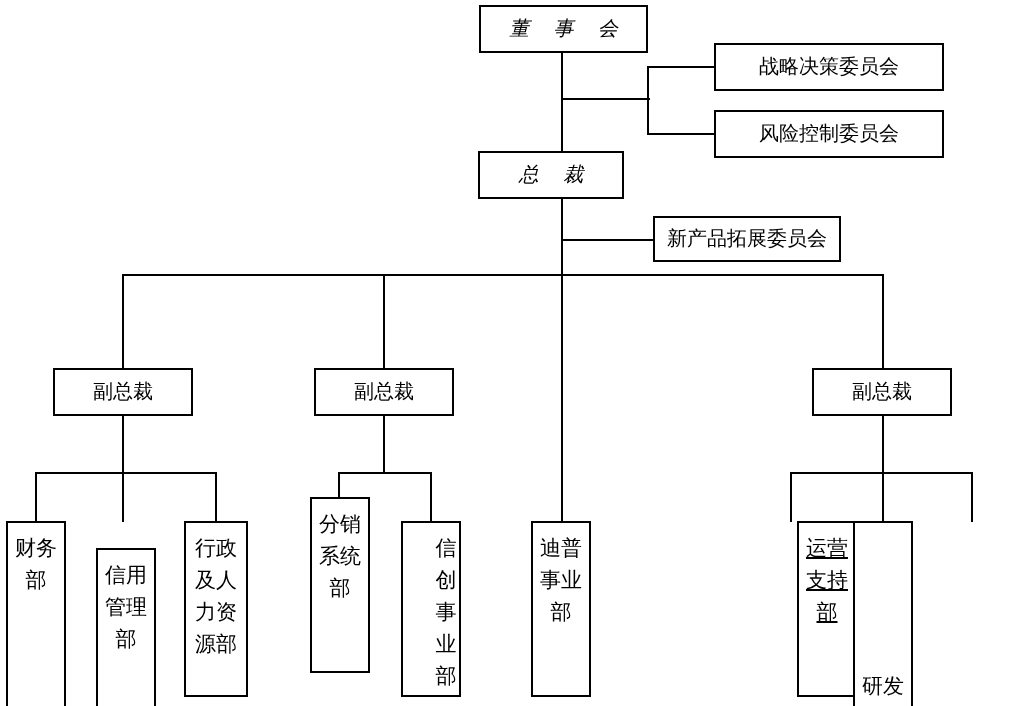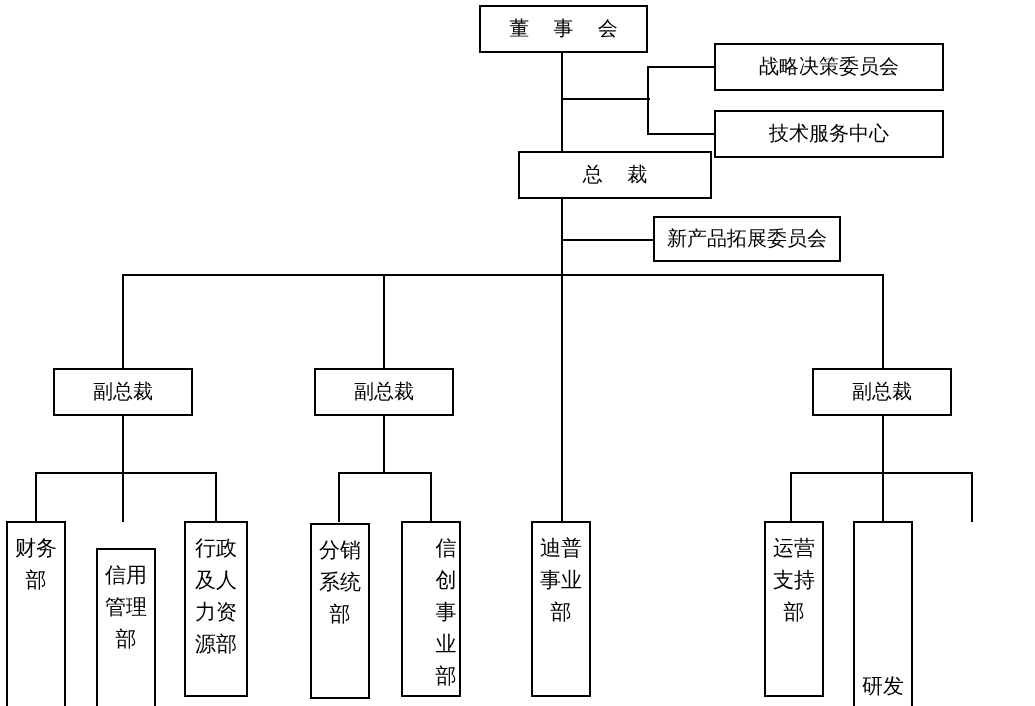--- a/index.html
+++ b/index.html
@@ -37,20 +37,21 @@
     color: #000000;
   }
   
   .h-node .node-label {
     font-size: 20px;
     letter-spacing: 0px;
   }
   .h-node.wide-spaced .node-label {
     letter-spacing: 9px;
     text-indent: 9px;
+    font-style: italic;
   }
   
   .v-node {
     align-items: flex-start;
     padding-top: 10px;
   }
   .v-node .node-label {
     font-size: 21px;
     line-height: 1.52;
     writing-mode: horizontal-tb;
@@ -113,24 +114,24 @@
 
   <div class="node h-node wide-spaced" style="left:479px; top:5px; width:169px; height:48px;">
     <span class="node-label">董 事 会</span>
   </div>
 
   <div class="node h-node" style="left:714px; top:43px; width:230px; height:48px;">
     <span class="node-label">战略决策委员会</span>
   </div>
 
   <div class="node h-node" style="left:714px; top:110px; width:230px; height:48px;">
-    <span class="node-label">技术服务中心</span>
+    <span class="node-label">风险控制委员会</span>
   </div>
 
-  <div class="node h-node wide-spaced" style="left:478px; top:151px; width:194px; height:48px;margin-left:40px;">
+  <div class="node h-node wide-spaced" style="left:478px; top:151px; width:146px; height:48px;">
     <span class="node-label">总 裁</span>
   </div>
 
   <div class="node h-node" style="left:653px; top:216px; width:188px; height:46px;">
     <span class="node-label">新产品拓展委员会</span>
   </div>
 
   <div class="node h-node" style="left:53px; top:368px; width:140px; height:48px;">
     <span class="node-label">副总裁</span>
   </div>
@@ -148,33 +149,33 @@
   </div>
 
   <div class="node v-node narrow" style="left:96px; top:548px; width:60px; height:176px;">
     <span class="node-label">信用管理部</span>
   </div>
 
   <div class="node v-node" style="left:184px; top:521px; width:64px; height:176px;">
     <span class="node-label">行政及人力资源部</span>
   </div>
 
-  <div class="node v-node narrow" style="left:310px; top:523px; width:60px; height:176px;">
+  <div class="node v-node narrow" style="left:310px; top:497px; width:60px; height:176px;">
     <span class="node-label">分销系统部</span>
   </div>
 
   <div class="node v-node narrow" style="left:401px; top:521px; width:60px; height:176px;padding-left:30px;">
     <span class="node-label">信创事业部</span>
   </div>
 
   <div class="node v-node narrow" style="left:531px; top:521px; width:60px; height:176px;">
     <span class="node-label">迪普事业部</span>
   </div>
 
-  <div class="node v-node narrow" style="left:764px; top:521px; width:60px; height:176px;">
+  <div class="node v-node narrow" style="left:797px; top:521px; width:60px; height:176px;text-decoration:underline;">
     <span class="node-label">运营支持部</span>
   </div>
 
   <div class="node v-node narrow" style="left:853px; top:521px; width:60px; height:216px;align-items:flex-end;">
     <span class="node-label">研发部</span>
   </div>
 
 
 </div>
 

